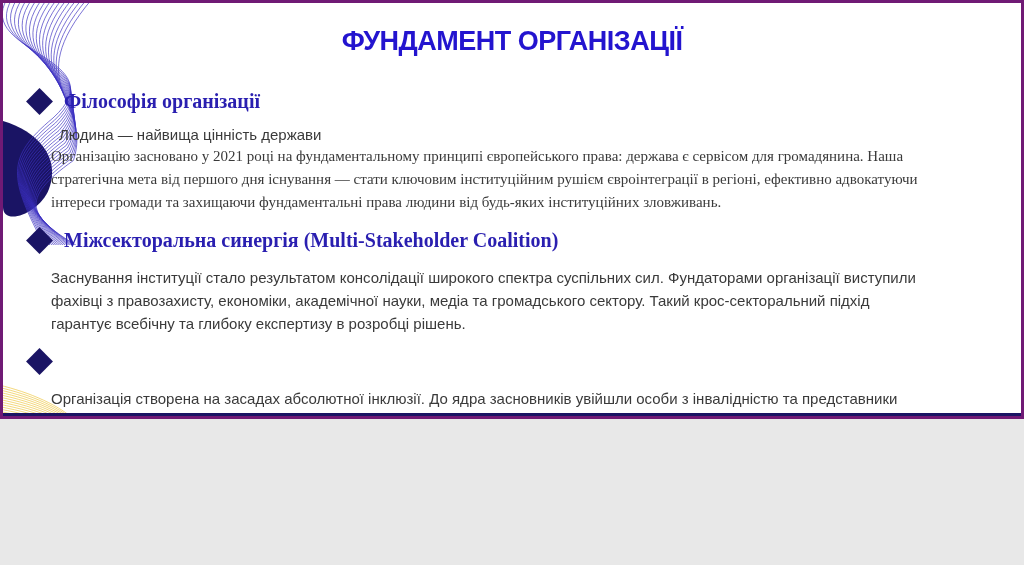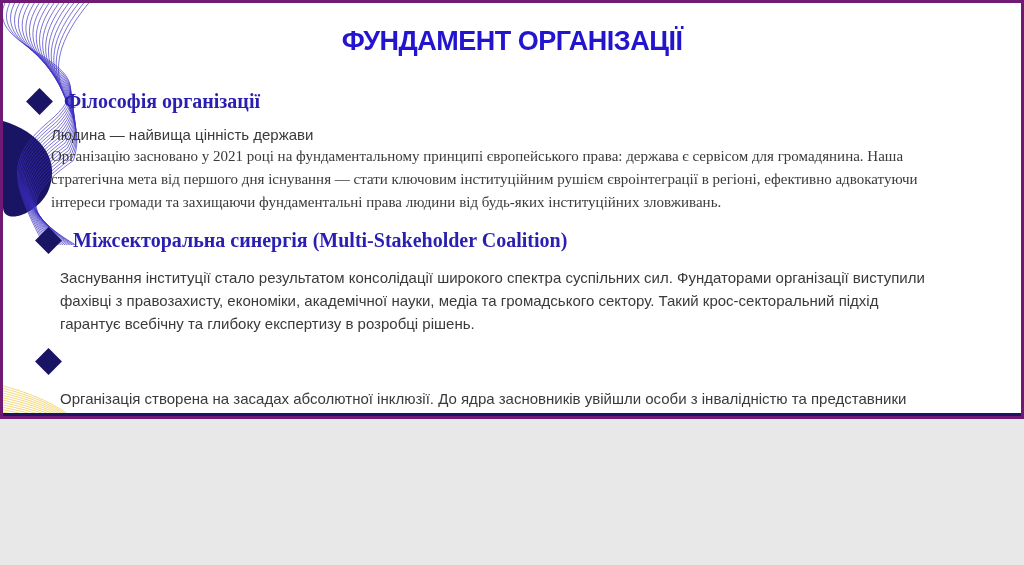--- a/index.html
+++ b/index.html
@@ -23,39 +23,39 @@
     line-height:1.25;
   }
   .subtitle {
     font-size:31px; font-weight:700; letter-spacing:-0.5px;
     color:var(--subtitle-color, #141414);
     line-height:1.25; margin-top:1px;
   }
 
   main { margin-top:30px; position:relative; z-index:2; }
   section { margin-top:0; }
-  section + section { margin-top:14px;margin-left:9px; }
+  section + section { margin-top:14px; }
   .sec-head { display:flex; align-items:center; gap:15px; margin-left:27px; height:26px; }
   .diamond {
     width:19px; height:19px; flex:0 0 auto;
     transform:rotate(45deg);
     background:var(--bullet-color, #1a1464);
   }
   .sec-title {
     font-family:"Liberation Serif", serif;
     font-size:20px; font-weight:700;
     color:var(--heading-color, #2a1fb0);
     white-space:nowrap;
   }
   .lead, .body {
     margin-left:48px; max-width:872px;
     font-size:15px;
     color:var(--body-color, #3a3a3a);
   }
-  .lead { margin-top:9px; line-height:21px; }
+  .lead { margin-top:9px; line-height:21px;padding-left:8px; }
   .tight { line-height:21px; }
   .body { margin-top:1px; line-height:23px; }
   .body.tight { margin-top:0;font-family:Liberation Serif, serif; }
 
   .bottom-bar {
     position:absolute; left:0; right:0; bottom:0; height:3px;
     background:var(--bottom-bar-color, #1a1464);
     z-index:3;
   }
 </style>

